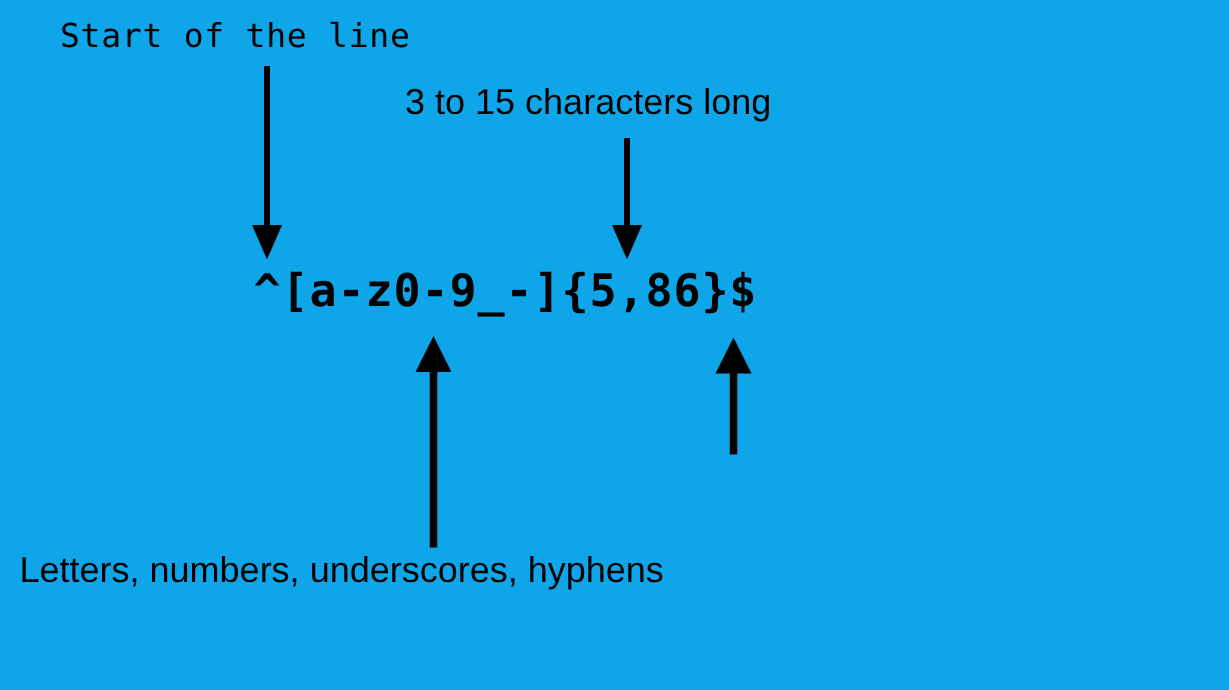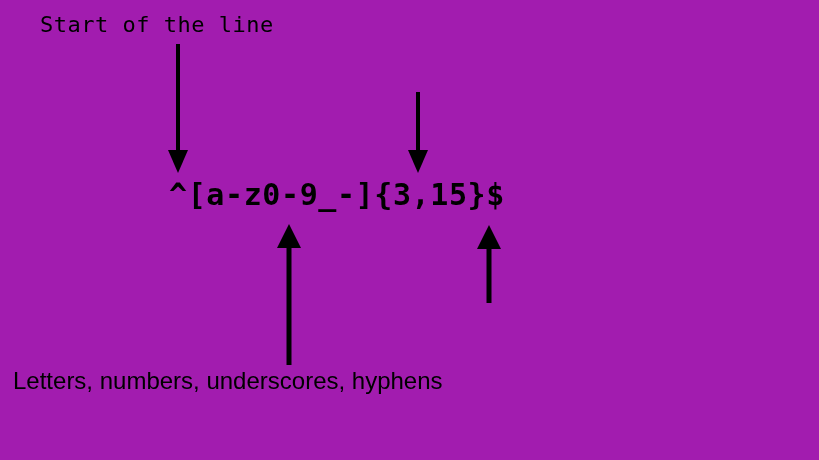--- a/index.html
+++ b/index.html
@@ -11,21 +11,21 @@
     width: 819px;
     height: 460px;
     background: #ffffff;
     font-family: "Liberation Sans", sans-serif;
     overflow: hidden;
   }
   #diagram {
     position: relative;
     width: 819px;
     height: 460px;
-    background: #a21caf;
+    background: #0ea5e9;
   }
   .annotation {
     position: absolute;
     white-space: nowrap;
     color: #000000;
     line-height: 1;
   }
   .annotation.sans {
     font-family: "Liberation Sans", sans-serif;
     font-size: 24px;
@@ -85,19 +85,20 @@
     </g>
 
     <g>
       <line x1="489" y1="303" x2="489" y2="241" stroke="#000000" stroke-width="5"></line>
       <polygon points="489,225 477,249 501,249" fill="#000000"></polygon>
     </g>
   </svg>
 
   <div id="label-start" class="annotation mono">Start of the line</div>
 
+  <div id="label-length" class="annotation sans">3 to 15 characters long</div>
 
-  <div id="pattern" class="pattern-text">^[a-z0-9_-]{3,15}$</div>
+  <div id="pattern" class="pattern-text">^[a-z0-9_-]{5,86}$</div>
 
 
   <div id="label-charset" class="annotation sans">Letters, numbers, underscores, hyphens</div>
 
 </div>
 
 </body></html>

